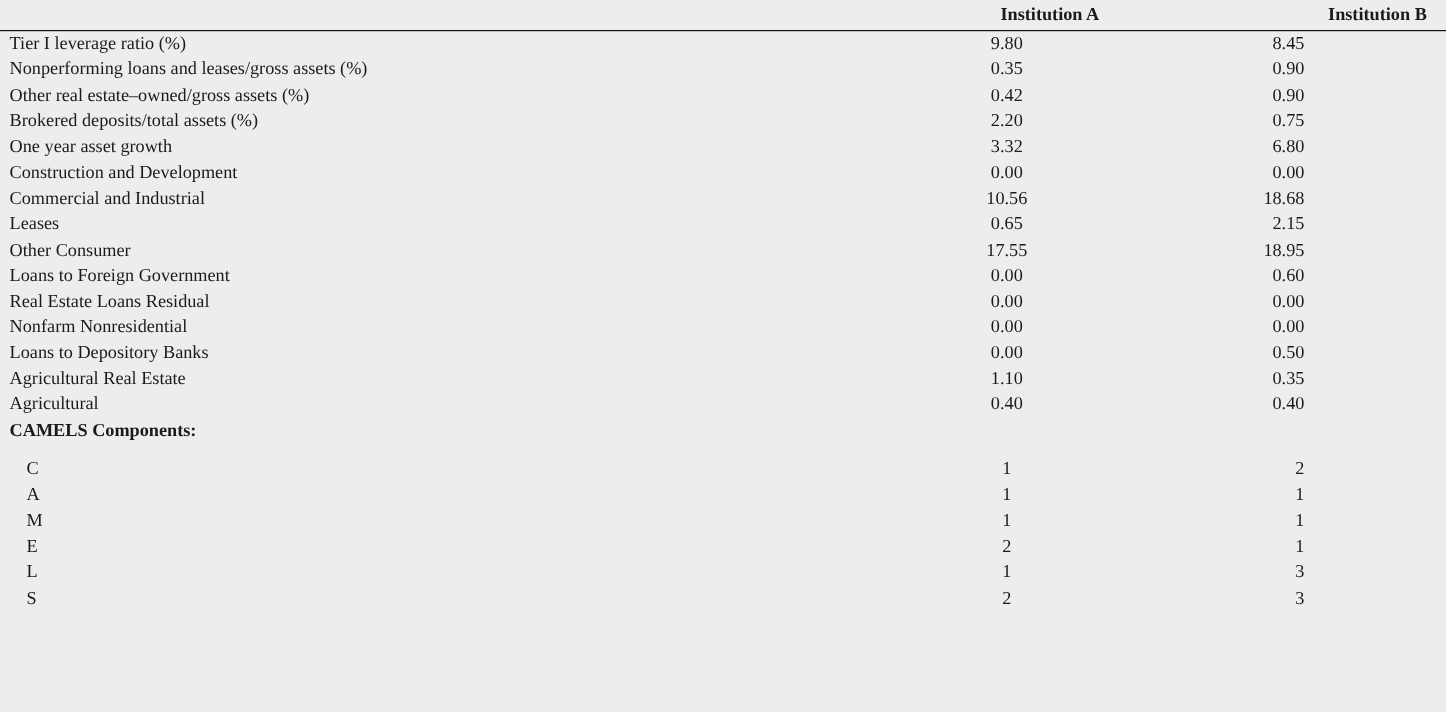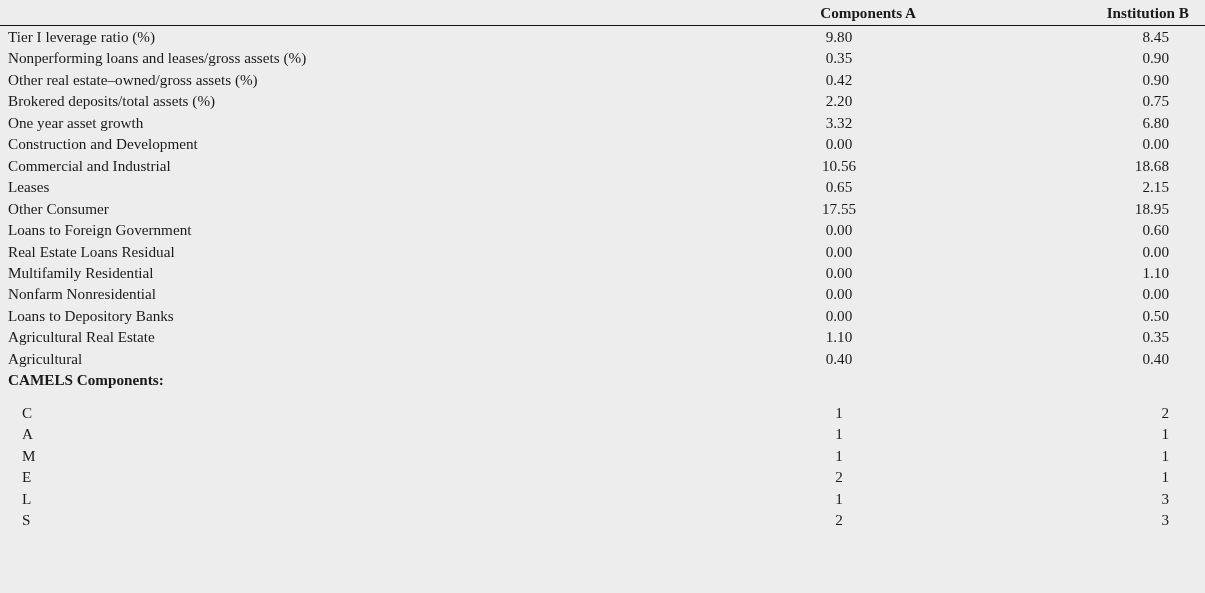--- a/index.html
+++ b/index.html
@@ -73,42 +73,42 @@
   td.lbl.indent {
     padding-left: 22px;
   }
 
   td.val-a {
     text-align: center;
     padding-right: 57px;
   }
   td.val-b {
     text-align: right;
-    padding-right: 36px;
+    padding-right: 118px;
   }
 
   tr.spacer td {
     height: 11px;
     line-height: 11px;
   }
 </style>
 </head>
 <body>
 
 <div class="sheet">
   <table class="fin-table">
     <colgroup>
       <col class="c-label">
       <col class="c-insta">
       <col class="c-instb">
     </colgroup>
     <thead>
       <tr>
         <th class="h-label"></th>
-        <th class="h-a">Components A</th>
+        <th class="h-a">Institution A</th>
         <th class="h-b">Institution B</th>
       </tr>
     </thead>
     <tbody id="table-body">
         <tr>
           <td class="lbl">Tier I leverage ratio (%)</td>
           <td class="val-a">9.80</td>
           <td class="val-b">8.45</td>
         </tr>
         <tr>
@@ -155,25 +155,20 @@
           <td class="lbl">Loans to Foreign Government</td>
           <td class="val-a">0.00</td>
           <td class="val-b">0.60</td>
         </tr>
         <tr>
           <td class="lbl">Real Estate Loans Residual</td>
           <td class="val-a">0.00</td>
           <td class="val-b">0.00</td>
         </tr>
         <tr>
-          <td class="lbl">Multifamily Residential</td>
-          <td class="val-a">0.00</td>
-          <td class="val-b">1.10</td>
-        </tr>
-        <tr>
           <td class="lbl">Nonfarm Nonresidential</td>
           <td class="val-a">0.00</td>
           <td class="val-b">0.00</td>
         </tr>
         <tr>
           <td class="lbl">Loans to Depository Banks</td>
           <td class="val-a">0.00</td>
           <td class="val-b">0.50</td>
         </tr>
         <tr>

